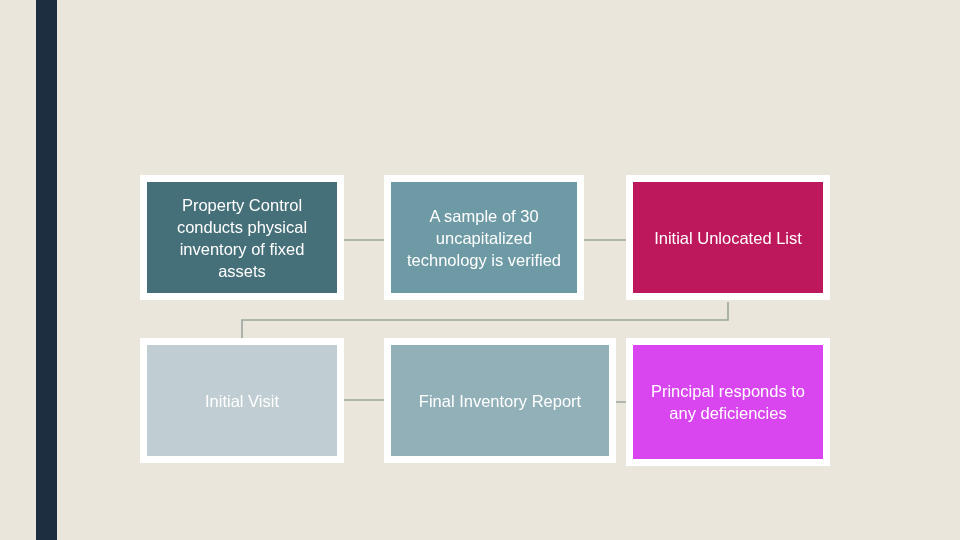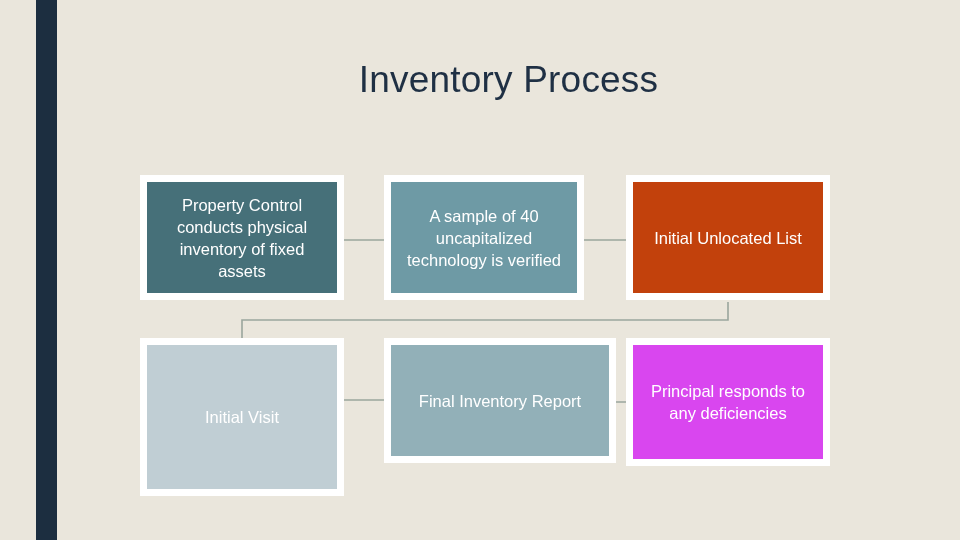--- a/index.html
+++ b/index.html
@@ -63,53 +63,52 @@
     font-size: 16.5px;
     line-height: 22px;
     padding: 4px 10px;
   }
   .proc-box .box-label {
     display: block;
     width: 100%;
   }
   #box-1 { left: 140px; top: 175px; width: 204px; height: 125px; background: #467079; }
   #box-2 { left: 384px; top: 175px; width: 200px; height: 125px; background: #6e9aa5; }
-  #box-3 { left: 626px; top: 175px; width: 204px; height: 125px; background: #c2410c; }
-  #box-4 { left: 140px; top: 338px; width: 204px; height: 158px; background: #c0ced4; }
+  #box-3 { left: 626px; top: 175px; width: 204px; height: 125px; background: #be185d; }
+  #box-4 { left: 140px; top: 338px; width: 204px; height: 125px; background: #c0ced4; }
   #box-5 { left: 384px; top: 338px; width: 232px; height: 125px; background: #92b0b8; }
   #box-6 { left: 626px; top: 338px; width: 204px; height: 128px; background: #d946ef; }
 </style>
 </head>
 <body>
 
 <div id="slide">
 
   <div id="accent-bar"></div>
 
-  <div id="page-title">Inventory Process</div>
 
   <svg id="connectors" viewBox="0 0 960 540" width="960" height="540" xmlns="http://www.w3.org/2000/svg">
 
     <line x1="344" y1="240" x2="384" y2="240" stroke="#9aa69d" stroke-width="1.6"></line>
 
     <line x1="584" y1="240" x2="626" y2="240" stroke="#9aa69d" stroke-width="1.6"></line>
 
     <polyline points="728,302 728,320 242,320 242,338" fill="none" stroke="#9aa69d" stroke-width="1.6"></polyline>
 
     <line x1="344" y1="400" x2="384" y2="400" stroke="#9aa69d" stroke-width="1.6"></line>
 
     <polyline points="584,398 606,398 606,402 626,402" fill="none" stroke="#9aa69d" stroke-width="1.6"></polyline>
   </svg>
 
   <div class="proc-box" id="box-1">
     <span class="box-label">Property Control conducts physical inventory of fixed assets</span>
   </div>
 
   <div class="proc-box" id="box-2">
-    <span class="box-label">A sample of 40 uncapitalized technology is verified</span>
+    <span class="box-label">A sample of 30 uncapitalized technology is verified</span>
   </div>
 
   <div class="proc-box" id="box-3">
     <span class="box-label">Initial Unlocated List</span>
   </div>
 
   <div class="proc-box" id="box-4">
     <span class="box-label">Initial Visit</span>
   </div>
 

